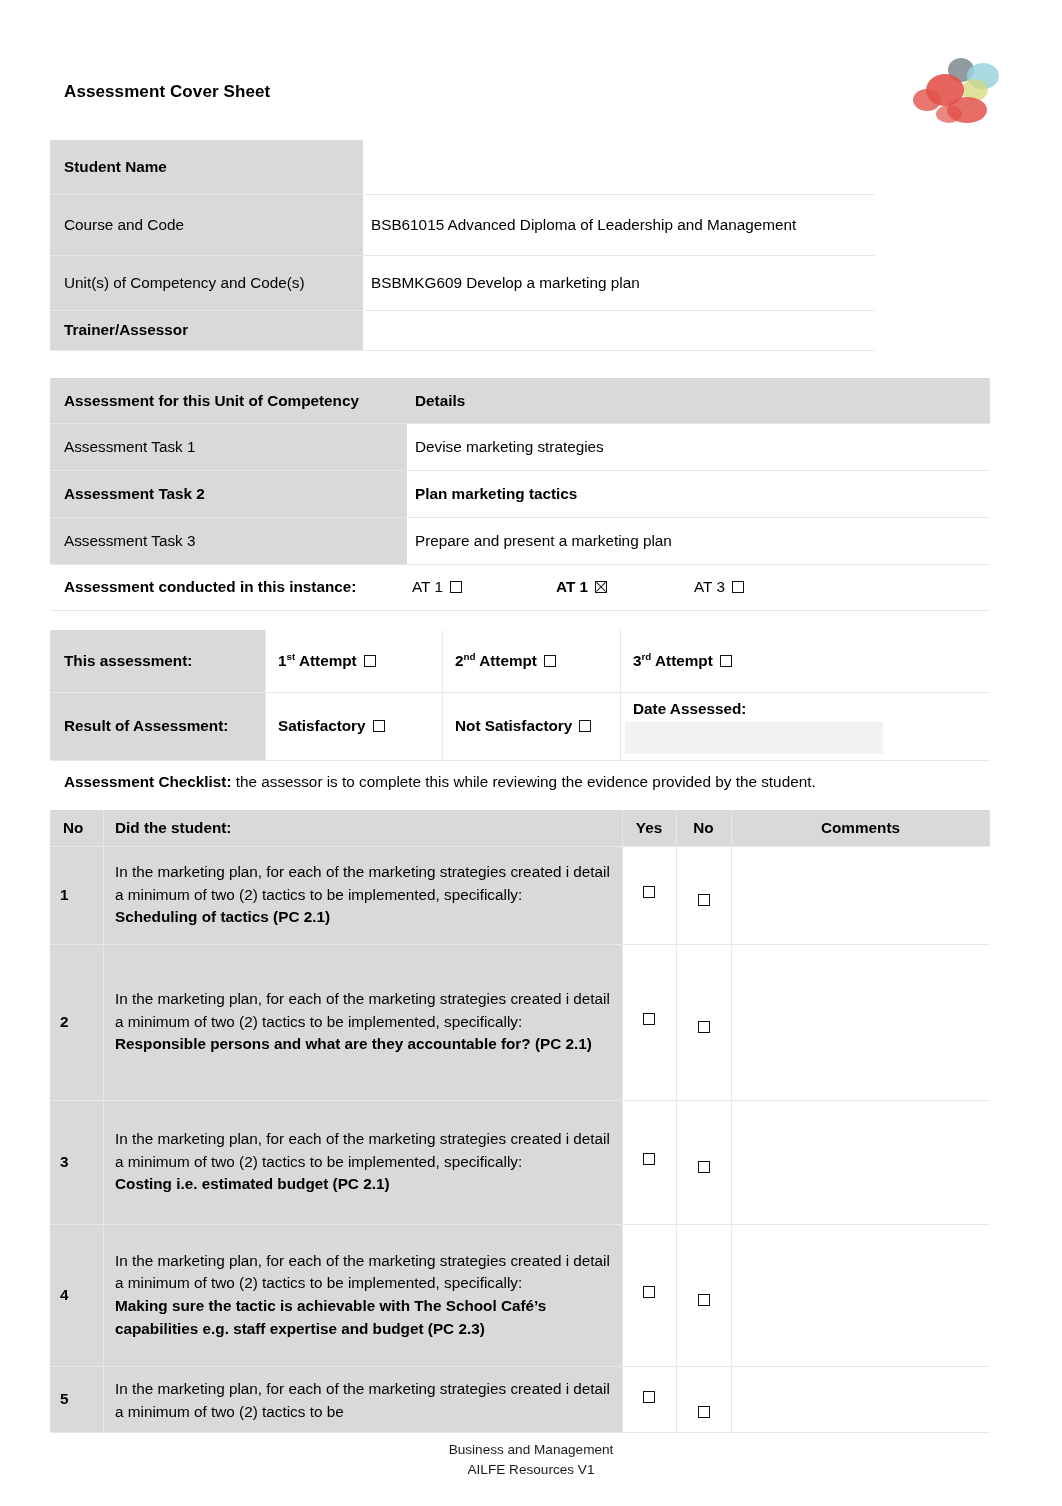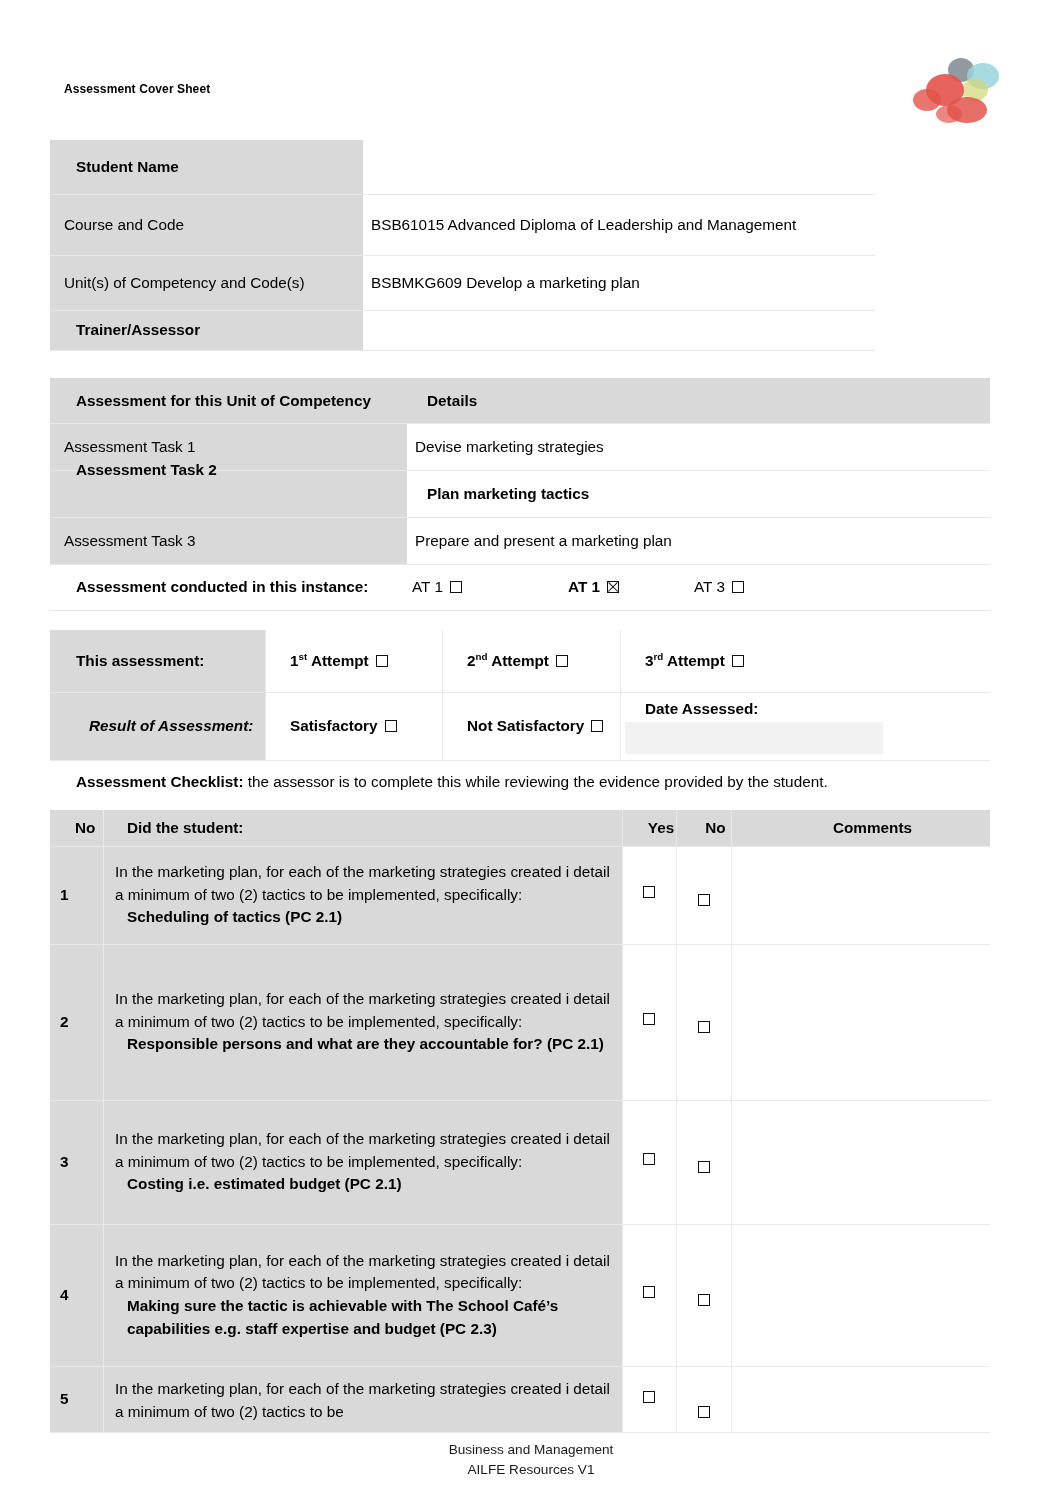--- a/index.html
+++ b/index.html
@@ -18,21 +18,21 @@
     background: #ffffff;
     overflow: hidden;
     box-sizing: border-box;
   }
 
   
   .doc-title {
     position: absolute;
     left: 64px;
     top: 82px;
-    font-size: 12px;
+    font-size: 17px;
     font-weight: bold;
     letter-spacing: 0.1px;
   }
   .logo {
     position: absolute;
     left: 905px;
     top: 48px;
     width: 112px;
     height: 88px;
   }
@@ -48,21 +48,21 @@
   .cell {
     position: absolute;
     box-sizing: border-box;
     display: flex;
     align-items: center;
     font-size: 15.3px;
     line-height: 1.42;
     padding: 0 8px;
   }
   .cell.top { align-items: flex-start; }
-  .b { font-weight: bold; margin-left: 12px; }
+  .b { font-weight: bold; }
 
   .lbl-pad { padding-left: 14px; }
   .val-pad { }
 
   .sep-h {
     position: absolute;
     height: 1px;
     background: #e8e8e8;
   }
   .sep-v {
@@ -200,21 +200,21 @@
   <div class="sep-h" style="left:50px; top:517px; width:940px;"></div>
   <div class="sep-h" style="left:50px; top:564px; width:940px;"></div>
   <div class="sep-h" style="left:50px; top:610px; width:940px;"></div>
 
   <div class="cell lbl-pad b" style="left:50px; top:378px; width:357px; height:45px;">Assessment for this Unit of Competency</div>
   <div class="cell val-pad b" style="left:407px; top:378px; width:583px; height:45px;">Details</div>
 
   <div class="cell lbl-pad" style="left:50px; top:423px; width:357px; height:47px;">Assessment Task 1</div>
   <div class="cell val-pad" style="left:407px; top:423px; width:583px; height:47px;">Devise marketing strategies</div>
 
-  <div class="cell lbl-pad b" style="left:50px; top:446px; width:357px; height:47px;">Assessment Task 2</div>
+  <div class="cell lbl-pad b" style="left:50px; top:470px; width:357px; height:47px;">Assessment Task 2</div>
   <div class="cell val-pad b" style="left:407px; top:470px; width:583px; height:47px;">Plan marketing tactics</div>
 
   <div class="cell lbl-pad" style="left:50px; top:517px; width:357px; height:47px;">Assessment Task 3</div>
   <div class="cell val-pad" style="left:407px; top:517px; width:583px; height:47px;">Prepare and present a marketing plan</div>
 
   <div class="cell lbl-pad b" style="left:50px; top:564px; width:357px; height:46px;">Assessment conducted in this instance:</div>
 
   <div class="cell" style="left:412px; top:564px; width:110px; height:46px; padding:0;">
     <span class="opt">
       <span>AT 1</span>
@@ -262,21 +262,21 @@
     </span>
   </div>
 
   <div class="cell b" style="left:633px; top:630px; width:180px; height:62px; padding:0;">
     <span class="opt">
       <span><span>3</span><sup>rd</sup> <span>Attempt</span></span>
       <span class="cbx"></span>
     </span>
   </div>
 
-  <div class="cell lbl-pad b" style="left:63px; top:692px; width:238px; height:68px;font-style:italic;">Result of Assessment:</div>
+  <div class="cell lbl-pad b" style="left:50px; top:692px; width:238px; height:68px;">Result of Assessment:</div>
 
   <div class="cell b" style="left:278px; top:692px; width:164px; height:68px; padding:0;">
     <span class="opt">
       <span>Satisfactory</span>
       <span class="cbx"></span>
     </span>
   </div>
 
   <div class="cell b" style="left:633px; top:692px; width:250px; height:34px; padding:0; align-items:center;">Date Assessed:</div>
 

